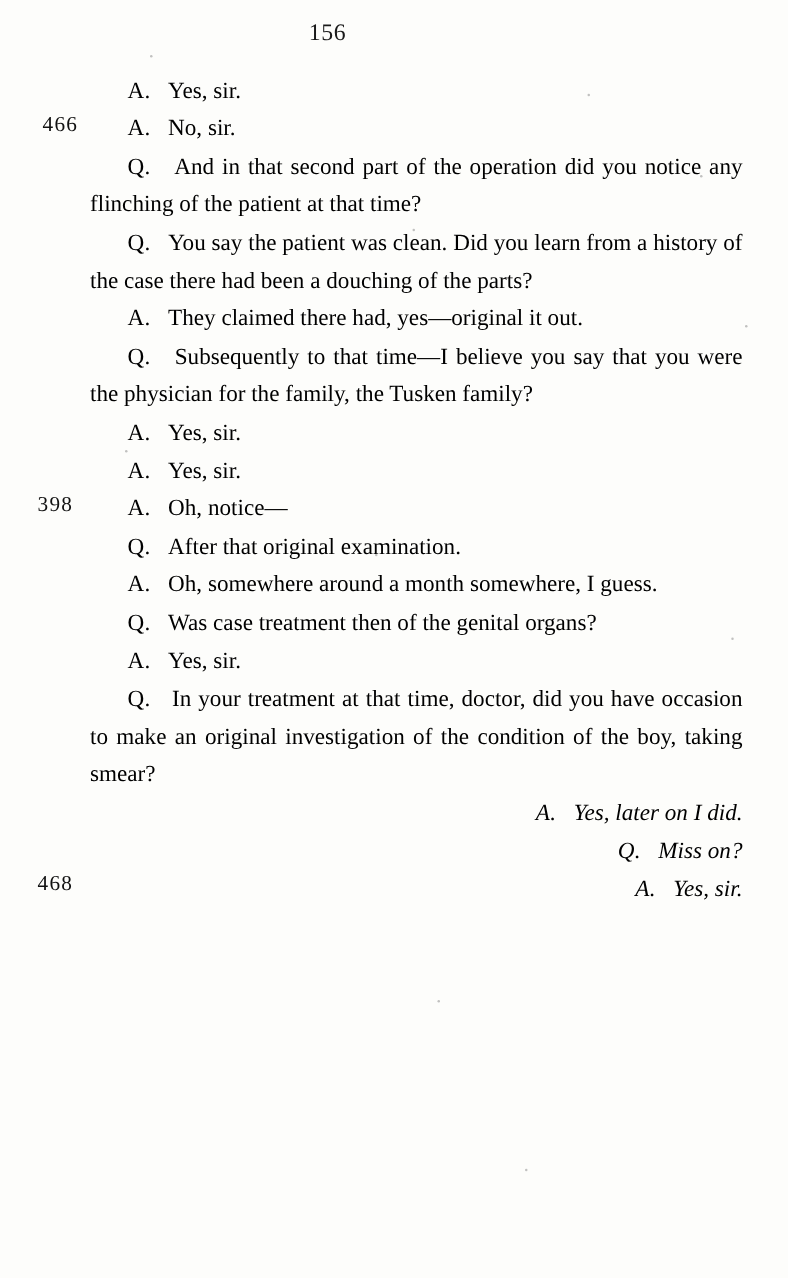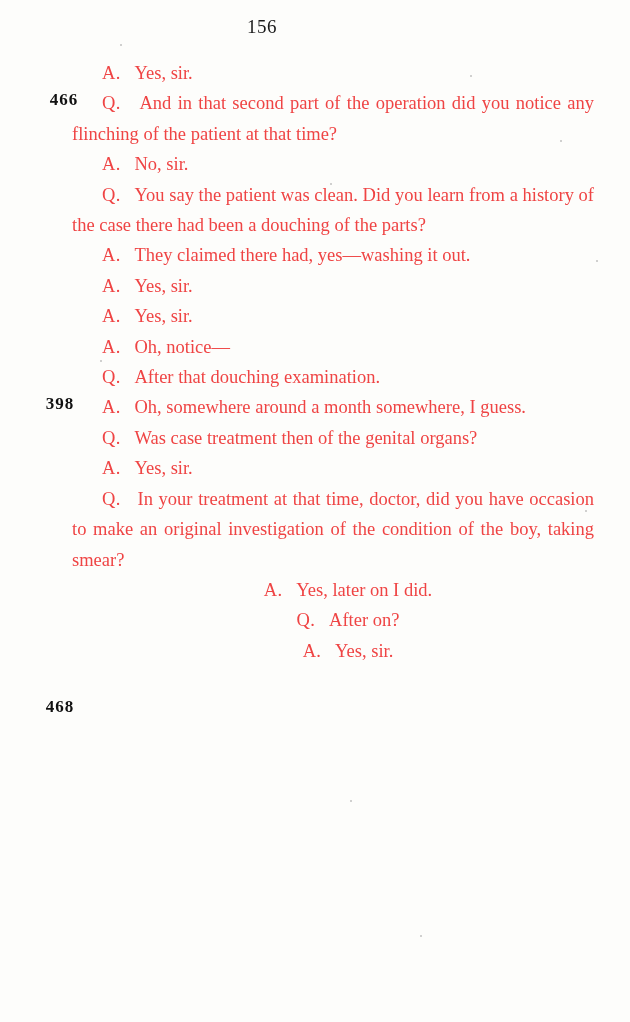--- a/index.html
+++ b/index.html
@@ -37,47 +37,48 @@
     left: 72px;
     width: 522px;
   }
   .para {
     position: relative;
     font-size: 18.5px;
     line-height: 30.4px;
     text-align: justify;
     text-justify: inter-word;
     margin: 0 0 0 0;
-    color: #ef4444;
+    color: #000000;
   }
   .para .speaker {
     display: inline;
     letter-spacing: 0.3px;
   }
   .para .speaker::after {
     content: "";
   }
   .indent {
     text-indent: 30px;
   }
   .marginal {
     position: absolute;
     left: 0;
     width: 60px;
-    text-align: center;
+    text-align: left;
     font-size: 17px;
-    font-weight: bold;
+    font-weight: normal;
     letter-spacing: 1px;
     color: #111;
   }
   .marg-466 { top: 90px; left: 34px; }
   .marg-467 { top: 394px; left: 30px; }
   .marg-468 { top: 697px; left: 30px; }
   .lastline {
-    text-align: center;
+    text-align: right;
+    font-style: italic;
   }
   .speckle {
     position: absolute;
     background: #8f8f8f;
     border-radius: 50%;
     opacity: 0.55;
     pointer-events: none;
   }
 </style>
 </head>
@@ -91,52 +92,55 @@
   <div class="marginal marg-467">398</div>
   <div class="marginal marg-468">468</div>
 
   <div class="body-text">
 
     <p class="para indent">
       <span class="speaker">A.</span>&nbsp;&nbsp;&nbsp;<span>Yes, sir.</span>
     </p>
 
     <p class="para indent">
-      <span class="speaker">Q.</span>&nbsp;&nbsp;&nbsp;<span>And in that second part of the operation did you notice any flinching of the patient  at  that time?</span>
+      <span class="speaker">A.</span>&nbsp;&nbsp;&nbsp;<span>No, sir.</span>
     </p>
 
     <p class="para indent">
-      <span class="speaker">A.</span>&nbsp;&nbsp;&nbsp;<span>No, sir.</span>
+      <span class="speaker">Q.</span>&nbsp;&nbsp;&nbsp;<span>And in that second part of the operation did you notice any flinching of the patient  at  that time?</span>
     </p>
 
     <p class="para indent">
       <span class="speaker">Q.</span>&nbsp;&nbsp;&nbsp;<span>You say the patient was  clean.  Did  you learn from a history of the case there had been a douching of the parts?</span>
     </p>
 
     <p class="para indent">
-      <span class="speaker">A.</span>&nbsp;&nbsp;&nbsp;<span>They  claimed  there  had,  yes—washing  it out.</span>
+      <span class="speaker">A.</span>&nbsp;&nbsp;&nbsp;<span>They  claimed  there  had,  yes—original  it out.</span>
     </p>
 
+    <p class="para indent">
+      <span class="speaker">Q.</span>&nbsp;&nbsp;&nbsp;<span>Subsequently  to  that  time—I  believe  you say that you were the physician for the family, the Tusken family?</span>
+    </p>
 
     <p class="para indent">
       <span class="speaker">A.</span>&nbsp;&nbsp;&nbsp;<span>Yes, sir.</span>
     </p>
 
 
     <p class="para indent">
       <span class="speaker">A.</span>&nbsp;&nbsp;&nbsp;<span>Yes, sir.</span>
     </p>
 
 
     <p class="para indent">
       <span class="speaker">A.</span>&nbsp;&nbsp;&nbsp;<span>Oh, notice—</span>
     </p>
 
     <p class="para indent">
-      <span class="speaker">Q.</span>&nbsp;&nbsp;&nbsp;<span>After that douching examination.</span>
+      <span class="speaker">Q.</span>&nbsp;&nbsp;&nbsp;<span>After that original examination.</span>
     </p>
 
     <p class="para indent">
       <span class="speaker">A.</span>&nbsp;&nbsp;&nbsp;<span>Oh, somewhere around a month somewhere, I guess.</span>
     </p>
 
     <p class="para indent">
       <span class="speaker">Q.</span>&nbsp;&nbsp;&nbsp;<span>Was case treatment then of the genital organs?</span>
     </p>
 
@@ -146,21 +150,21 @@
 
     <p class="para indent">
       <span class="speaker">Q.</span>&nbsp;&nbsp;&nbsp;<span>In your treatment at that time, doctor, did you have occasion to make an original investigation of the condition of the boy, taking smear?</span>
     </p>
 
     <p class="para indent lastline">
       <span class="speaker">A.</span>&nbsp;&nbsp;&nbsp;<span>Yes, later on I did.</span>
     </p>
 
     <p class="para indent lastline">
-      <span class="speaker">Q.</span>&nbsp;&nbsp;&nbsp;<span>After on?</span>
+      <span class="speaker">Q.</span>&nbsp;&nbsp;&nbsp;<span>Miss on?</span>
     </p>
 
     <p class="para indent lastline">
       <span class="speaker">A.</span>&nbsp;&nbsp;&nbsp;<span>Yes, sir.</span>
     </p>
 
   </div>
 
   <div class="speckle" style="left:120px; top:44px; width:2px; height:2px;"></div>
   <div class="speckle" style="left:470px; top:75px; width:2px; height:2px;"></div>

